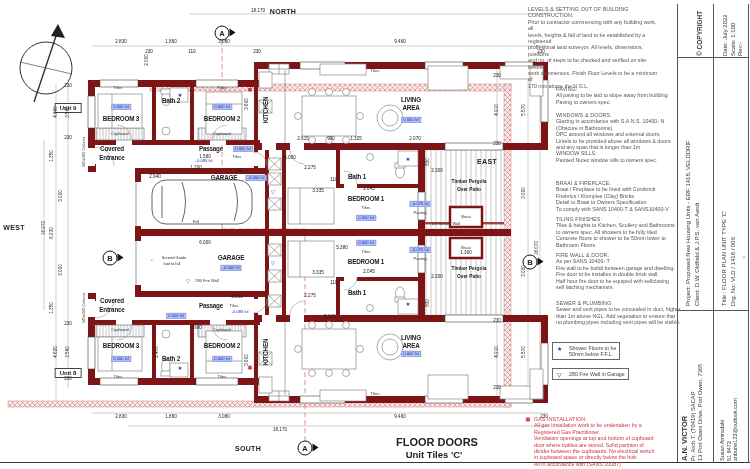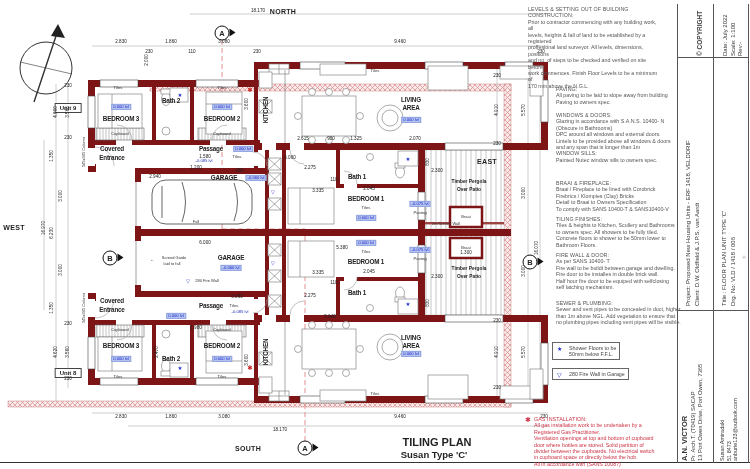--- a/index.html
+++ b/index.html
@@ -321,22 +321,22 @@
     </g>
 
     <line x1="0" y1="462.5" x2="750" y2="462.5" stroke="#333" stroke-width="1"></line>
   </svg>
 
   <div id="plan">
       <span class="pl L-cp" style="left: 283px; top: 11px;">NORTH</span>
       <span class="pl L-cp" style="left: 248px; top: 448px;">SOUTH</span>
       <span class="pl L-cp" style="left: 487px; top: 161px;">EAST</span>
       <span class="pl L-cp" style="left: 14px; top: 227px;">WEST</span>
-      <span class="pl L-t1" style="left: 437px; top: 442px;">TILING PLAN</span>
-      <span class="pl L-t2" style="left: 434px; top: 455px;">Susan Type 'C'</span>
+      <span class="pl L-t1" style="left: 437px; top: 442px;">FLOOR DOORS</span>
+      <span class="pl L-t2" style="left: 434px; top: 455px;">Unit Tiles 'C'</span>
       <span class="pl L-ub" style="left: 68px; top: 108px;">Unit 9</span>
       <span class="pl L-ub" style="left: 68px; top: 373px;">Unit 8</span>
       <span class="pl L-rm" style="left: 121px; top: 119px;">BEDROOM 3</span>
       <span class="pl L-rm" style="left: 171px; top: 101px;">Bath 2</span>
       <span class="pl L-rm" style="left: 222px; top: 119px;">BEDROOM 2</span>
       <span class="pl L-rm" style="left: 112px; top: 149px;">Covered</span>
       <span class="pl L-rm" style="left: 112px; top: 158px;">Entrance</span>
       <span class="pl L-rm" style="left: 211px; top: 149px;">Passage</span>
       <span class="pl L-rm r" style="left: 266px; top: 110px;">KITCHEN</span>
       <span class="pl L-rm" style="left: 411px; top: 100px;">LIVING</span>

